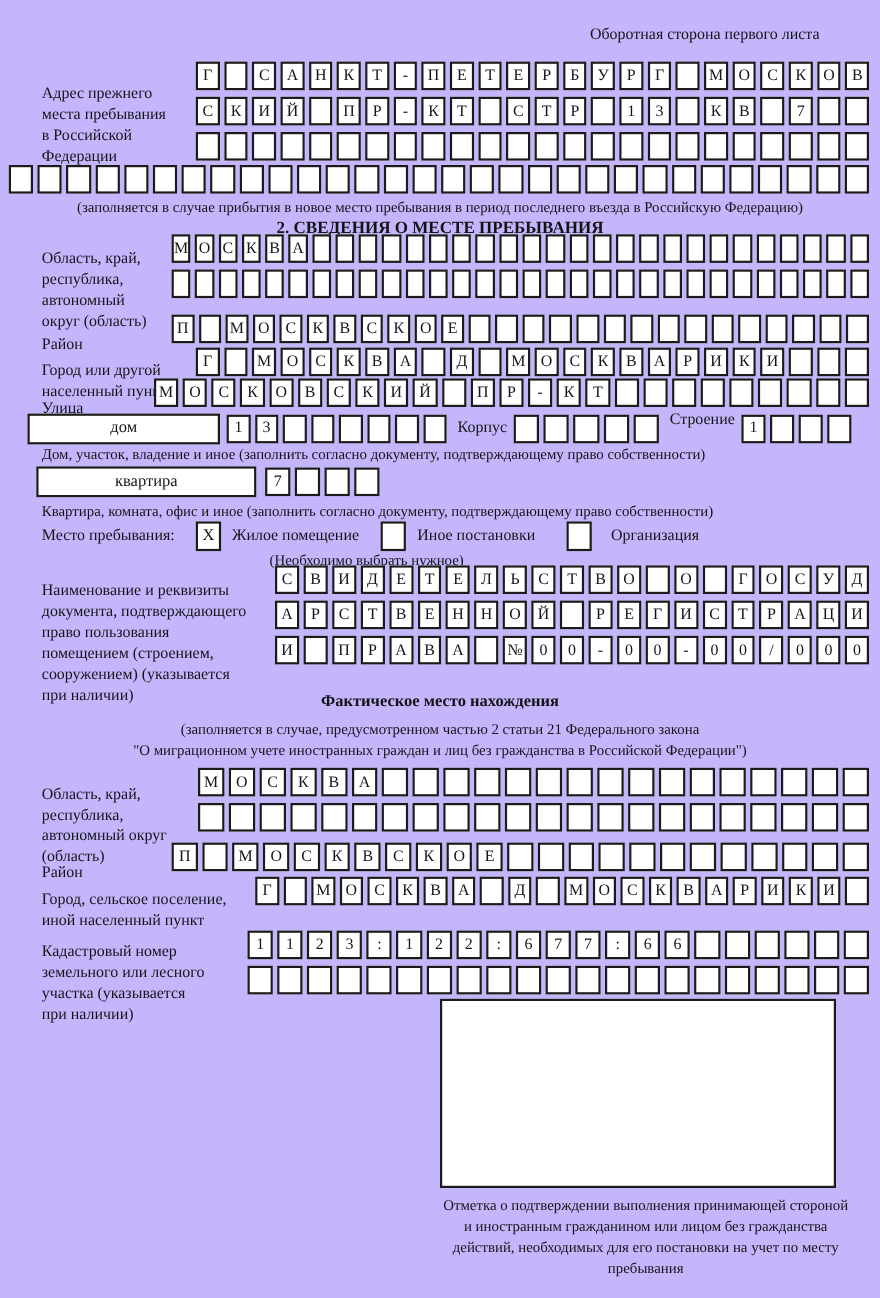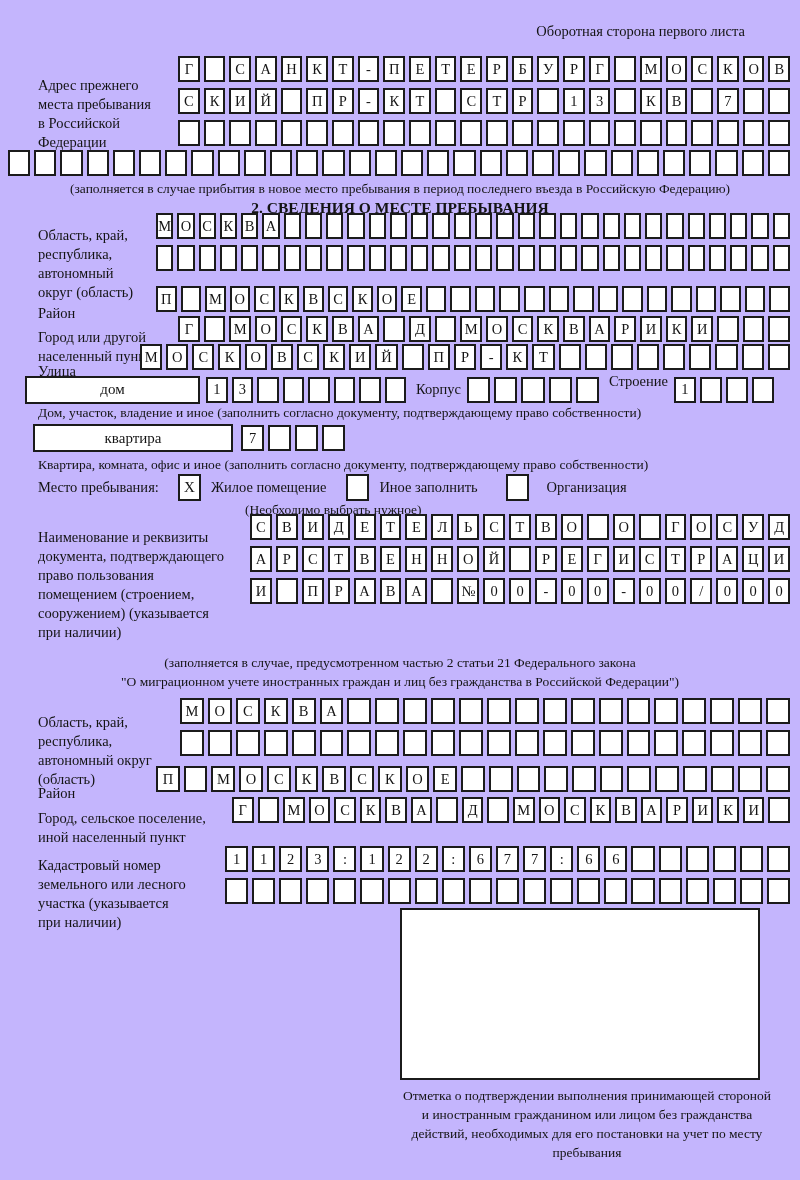--- a/index.html
+++ b/index.html
@@ -350,21 +350,21 @@
         <span class="cell"></span>
       </div>
   </div>
   <div class="abs note" style="top:455px;left:38px">Квартира, комната, офис и иное (заполнить согласно документу, подтверждающему право собственности)</div>
 
   <div class="abs flexrow" style="top:474px;left:38px">
     <span class="ilbl" style="width:140px">Место пребывания:</span>
     <span class="chk">X</span>
     <span class="ilbl" style="margin:0 20px 0 10px">Жилое помещение</span>
     <span class="chk"></span>
-    <span class="ilbl" style="margin:0 28px 0 10px">Иное заполнить</span>
+    <span class="ilbl" style="margin:0 28px 0 10px">Иное постановки</span>
     <span class="chk"></span>
     <span class="ilbl" style="margin-left:18px">Организация</span>
   </div>
   <div class="abs note" style="top:500px;left:245px">(Необходимо выбрать нужное)</div>
 
   <div class="abs lbl" style="top:512px;left:38px;width:212px">Наименование и реквизиты
 документа, подтверждающего
 право пользования
 помещением (строением,
 сооружением) (указывается
@@ -434,20 +434,21 @@
         <span class="cell">-</span>
         <span class="cell">0</span>
         <span class="cell">0</span>
         <span class="cell">/</span>
         <span class="cell">0</span>
         <span class="cell">0</span>
         <span class="cell">0</span>
       </div>
   </div>
 
+  <div class="abs center bold" style="top:630px;font-size:15px">Фактическое место нахождения</div>
   <div class="abs note center prewrap" style="top:653px">(заполняется в случае, предусмотренном частью 2 статьи 21 Федерального закона
 "О миграционном учете иностранных граждан и лиц без гражданства в Российской Федерации")</div>
 
   <div class="abs lbl" style="top:697px;left:38px;width:144px">Область, край,
 республика,
 автономный округ
 (область)</div>
   <div class="abs rows" style="top:698px;left:180px;width:610px">
     <div class="cellrow">
         <span class="cell">М</span>

